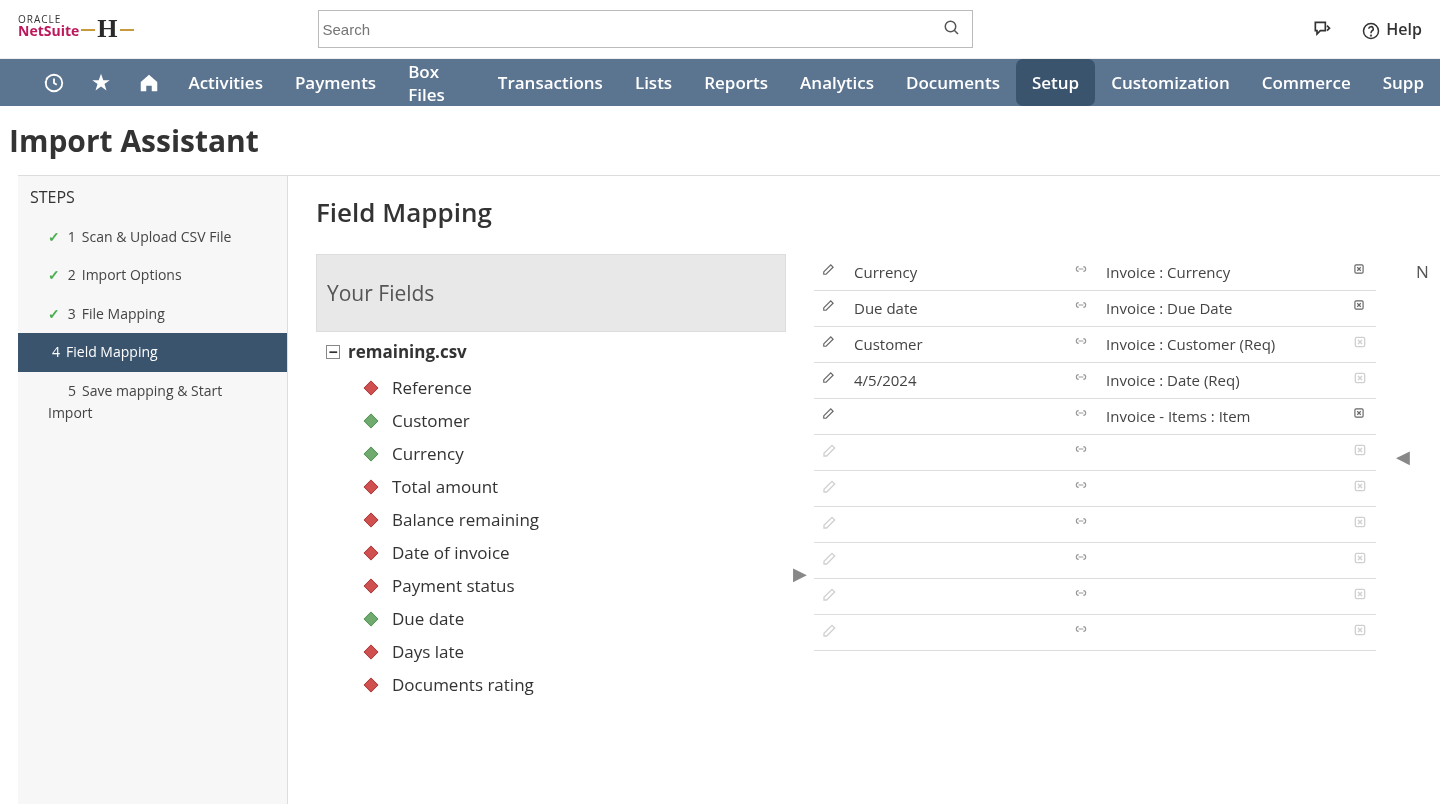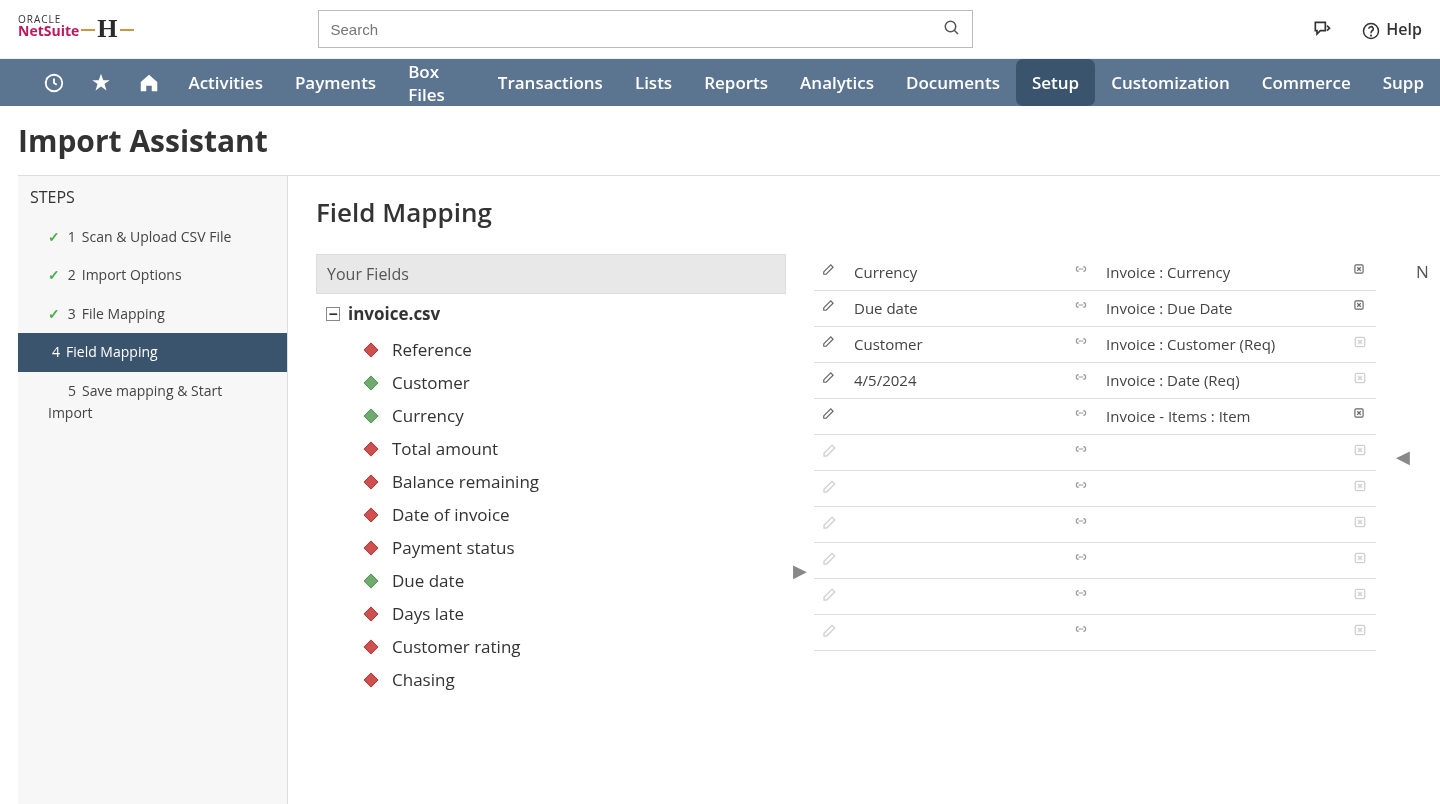--- a/index.html
+++ b/index.html
@@ -9,49 +9,49 @@
 .top-header { display: flex; align-items: center; height: 59px; background: #fff; padding: 0 18px; border-bottom: 1px solid #eee; }
 .logo-area { display: flex; align-items: flex-start; gap: 18px; }
 .logo-oracle { font-size: 10px; letter-spacing: 1px; color: #333; }
 .logo-netsuite { font-size: 14px; font-weight: 700; color: #be185d; }
 .logo-block { display: flex; flex-direction: column; line-height: 1; }
 .company-logo { font-size: 26px; font-weight: bold; color: #2a2a2a; font-family: serif; position: relative; }
 .company-logo::before, .company-logo::after { content: ''; position: absolute; width: 14px; height: 2px; background: #c79a3e; top: 50%; }
 .company-logo::before { left: -16px; }
 .company-logo::after { right: -16px; }
 .search-box { margin-left: 200px; position: relative; }
-.search-box input { width: 655px; height: 38px; border: 1px solid #bbb; padding: 0 40px 0 12px; font-size: 15px; color: #999; outline: none; }
+.search-box input { width: 655px; height: 38px; border: 1px solid #bbb; padding: 0 40px 0 4px; font-size: 15px; color: #999; outline: none; }
 .search-box .srch-icon { position: absolute; right: 12px; top: 9px; color: #555; }
 .header-right { margin-left: auto; display: flex; align-items: center; gap: 30px; }
 .header-right .hr-item { display: flex; align-items: flex-end; gap: 6px; color: #333; cursor: pointer; }
 
 
 .nav-bar { background: #5b7490; height: 47px; display: flex; align-items: stretch; padding-left: 30px; }
 .nav-icon { display: flex; align-items: center; justify-content: center; width: 48px; color: #fff; cursor: pointer; }
 .nav-item { display: flex; align-items: center; padding: 0 16px; color: #fff; font-size: 17px; font-weight: 600; cursor: pointer; }
 .nav-item.active { background: #3a546d; border-radius: 7px; }
 
 
-.page-title { font-size: 30px; font-weight: 700; color: #333; padding: 14px 18px; }
+.page-title { font-size: 30px; font-weight: 700; color: #333; padding: 14px 9px; }
 
 
 .main { display: flex; border-top: 1px solid #ddd; margin: 0 0 0 18px; }
 .sidebar { width: 270px; background: #f7f7f7; border-right: 1px solid #ddd; min-height: 640px; }
 .sidebar-header { font-size: 16px; color: #333; padding: 10px 12px; }
 .step { padding: 8px 18px 8px 30px; font-size: 14px; color: #444; cursor: pointer; line-height: 1.6; }
 .step .num { margin-right: 6px; }
 .step .check { color: #4caf50; margin-right: 8px; font-weight: bold; }
 .step.active { background: #3a546d; color: #fff; padding-left: 34px; }
 .step.inactive .num { margin-left: 20px; }
 
 .content { flex: 1; padding: 18px 0 0 28px; display: flex; }
 .content-header { font-size: 26px; font-weight: 600; color: #333; margin-bottom: 24px; width: 100%; }
 
 .left-col { width: 470px; }
-.your-fields-header { background: #e8e8e8; padding: 8px 10px; font-size: 16px; color: #555; border: 1px solid #ddd; }
+.your-fields-header { background: #e8e8e8; padding: 24px 10px; font-size: 21px; color: #555; border: 1px solid #ddd; }
 .file-row { display: flex; align-items: center; padding: 8px 10px; font-size: 17px; font-weight: 700; color: #333; }
 .file-row .box-icon { width: 14px; height: 14px; border: 1px solid #888; display: inline-flex; align-items: center; justify-content: center; margin-right: 8px; font-size: 16px; line-height: 10px; background: #fff; }
 .field-row { display: flex; align-items: center; padding: 5px 10px 5px 48px; font-size: 17px; color: #333; cursor: pointer; }
 .field-icon { width: 14px; height: 14px; margin-right: 14px; }
 .field-icon.red { background: #d05050; border: 1px solid #a03030; transform: rotate(45deg) scale(0.75); }
 .field-icon.green { background: #6fab6f; border: 1px solid #4a8a4a; transform: rotate(45deg) scale(0.75); }
 
 .arrow-col { width: 28px; display: flex; align-items: center; justify-content: center; }
 .arrow-col .arr { color: #888; font-size: 18px; margin-top: 190px; cursor: pointer; }
 
@@ -155,21 +155,21 @@
   </div>
 
   <div class="content">
     <div style="display:flex;flex-direction:column;width:100%;">
     <div class="content-header">Field Mapping</div>
     <div style="display:flex;">
       <div class="left-col">
         <div class="your-fields-header">Your Fields</div>
         <div class="file-row">
           <span class="box-icon">−</span>
-          <span>invoice.csv</span>
+          <span>remaining.csv</span>
         </div>
         <div id="fields-list">
               <div class="field-row">
                 <span class="field-icon red"></span>
                 <span>Reference</span>
               </div>
               <div class="field-row">
                 <span class="field-icon green"></span>
                 <span>Customer</span>
               </div>
@@ -196,25 +196,21 @@
               <div class="field-row">
                 <span class="field-icon green"></span>
                 <span>Due date</span>
               </div>
               <div class="field-row">
                 <span class="field-icon red"></span>
                 <span>Days late</span>
               </div>
               <div class="field-row">
                 <span class="field-icon red"></span>
-                <span>Customer rating</span>
-              </div>
-              <div class="field-row">
-                <span class="field-icon red"></span>
-                <span>Chasing</span>
+                <span>Documents rating</span>
               </div>
             </div>
       </div>
 
       <div class="arrow-col">
         <span class="arr">▶</span>
       </div>
 
       <div class="right-col">
         <table class="map-table">

